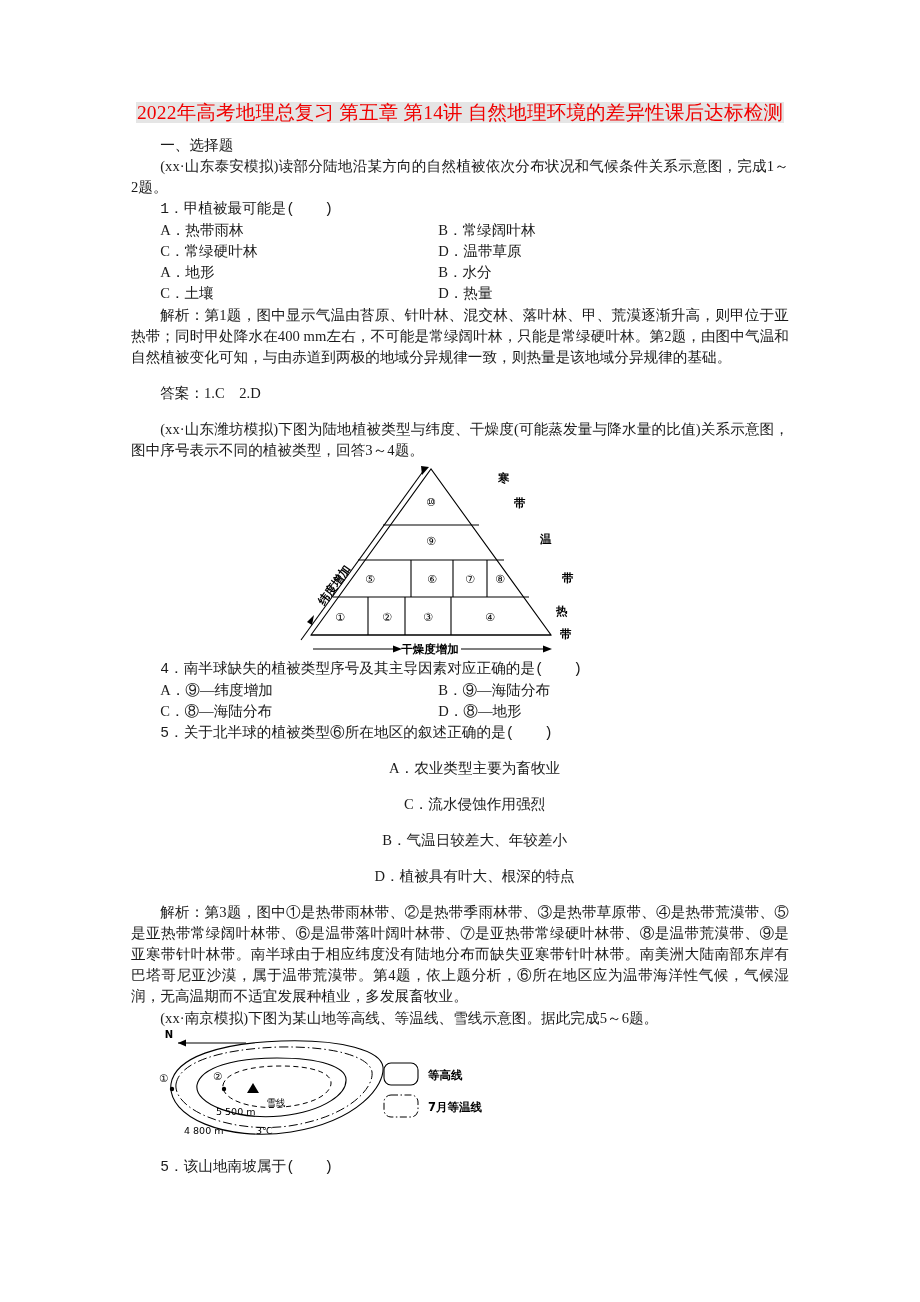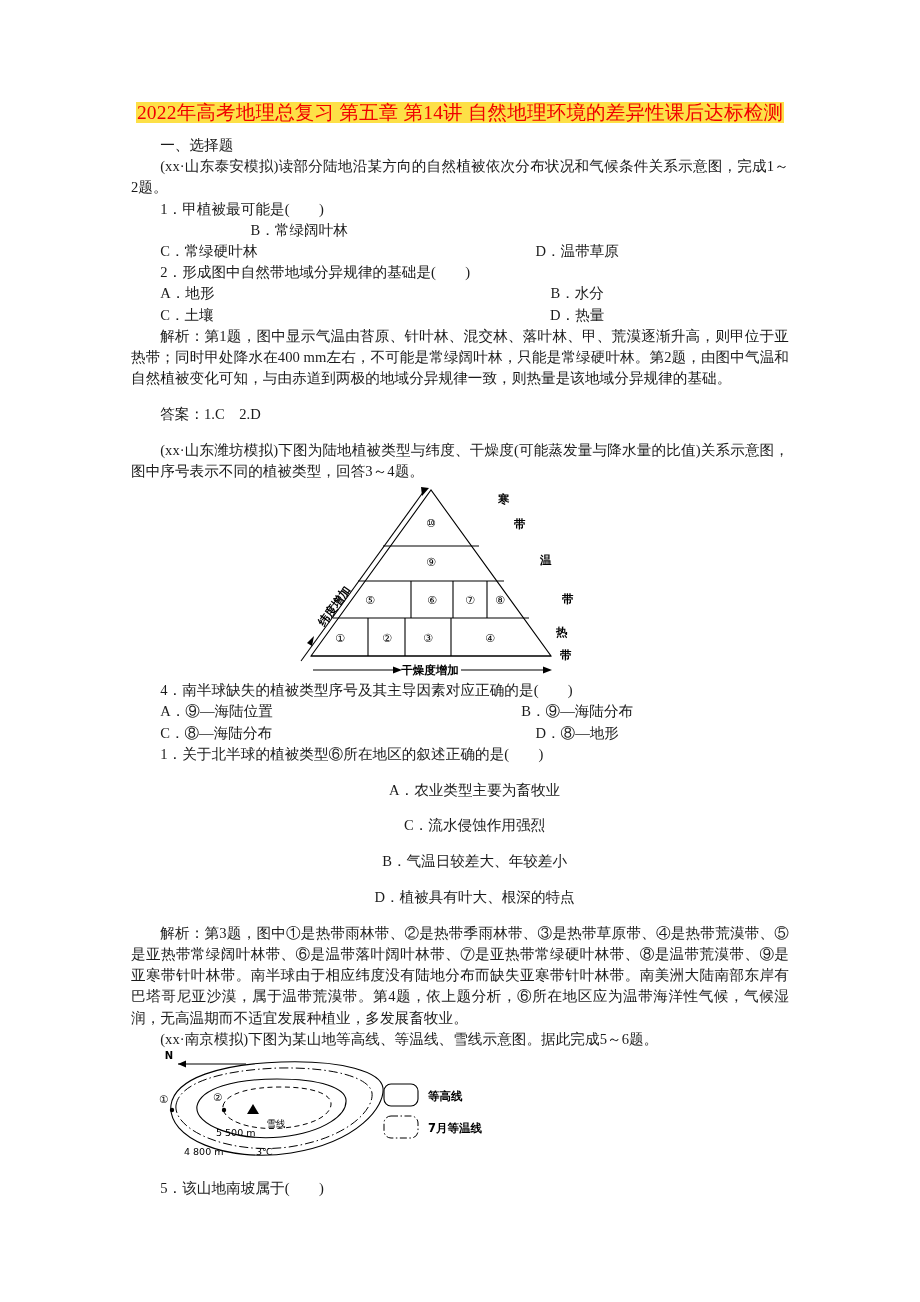--- a/index.html
+++ b/index.html
@@ -31,44 +31,44 @@
   .doc-title {
     color: #f00000;
     font-size: 19.5px;
     line-height: 29px;
     text-align: center;
     font-weight: normal;
     margin: 0 0 8px 0;
     letter-spacing: 0.2px;
   }
   .doc-title .hl {
-    background: #fde047;
+    background: #e5e5e5;
     padding: 0 1px;
   }
   
   .p {
     font-size: 14.6px;
     line-height: 21.2px;
     margin: 0;
     text-align: justify;
     text-justify: inter-ideograph;
     letter-spacing: 0.05px;
   }
   .indent { text-indent: 2em; }
-  .q { margin: 0; }
+  .q { margin: 0; font-family: Liberation Mono, monospace; }
   
   .opts {
     display: flex;
     font-size: 14.6px;
     line-height: 21.2px;
     padding-left: 2em;
   }
   .opts > span { display: block; }
   .opt-a { width: 278px; }
-  .opt-b { width: 278px; text-align: center; }
+  .opt-b { width: 278px; }
   .opt-full { padding-left: 2em; font-size: 14.6px; line-height: 21.2px; text-align: center; }
   .ans { padding-left: 2em; font-size: 14.6px; line-height: 21.2px; }
 
   
   .fig-tri {
     position: relative;
     width: 658px;
     height: 196px;
     margin: 2px 0 0 0;
   }
@@ -91,27 +91,27 @@
 <div class="page">
   <div class="content">
 
     <h1 class="doc-title"><span class="hl">2022年高考地理总复习 第五章 第14讲 自然地理环境的差异性课后达标检测</span></h1>
 
     <p class="p indent">一、选择题</p>
 
     <p class="p indent">(xx·山东泰安模拟)读部分陆地沿某方向的自然植被依次分布状况和气候条件关系示意图，完成1～2题。</p>
     <p class="p indent q">1．甲植被最可能是(　　)</p>
     <div class="opts">
+      <span class="opt-a">A．热带雨林</span>
       <span class="opt-b">B．常绿阔叶林</span>
     </div>
     <div class="opts">
       <span class="opt-a">C．常绿硬叶林</span>
       <span class="opt-b">D．温带草原</span>
     </div>
-    <p class="p indent q">2．形成图中自然带地域分异规律的基础是(　　)</p>
     <div class="opts">
       <span class="opt-a">A．地形</span>
       <span class="opt-b">B．水分</span>
     </div>
     <div class="opts">
       <span class="opt-a">C．土壤</span>
       <span class="opt-b">D．热量</span>
     </div>
     <p class="p indent">解析：第1题，图中显示气温由苔原、针叶林、混交林、落叶林、甲、荒漠逐渐升高，则甲位于亚热带；同时甲处降水在400 mm左右，不可能是常绿阔叶林，只能是常绿硬叶林。第2题，由图中气温和自然植被变化可知，与由赤道到两极的地域分异规律一致，则热量是该地域分异规律的基础。</p>
     <p class="ans">答案：1.C　2.D</p>
@@ -187,28 +187,28 @@
         </g>
 
         <g class="cjk" font-size="11.5" fill="#000000" font-weight="bold" text-anchor="middle">
           <text x="299" y="190">干燥度增加</text>
         </g>
       </svg>
     </div>
 
     <p class="p indent q">4．南半球缺失的植被类型序号及其主导因素对应正确的是(　　)</p>
     <div class="opts">
-      <span class="opt-a">A．⑨—海陆位置</span>
+      <span class="opt-a">A．⑨—纬度增加</span>
       <span class="opt-b">B．⑨—海陆分布</span>
     </div>
     <div class="opts">
       <span class="opt-a">C．⑧—海陆分布</span>
       <span class="opt-b">D．⑧—地形</span>
     </div>
-    <p class="p indent q">1．关于北半球的植被类型⑥所在地区的叙述正确的是(　　)</p>
+    <p class="p indent q">5．关于北半球的植被类型⑥所在地区的叙述正确的是(　　)</p>
     <p class="opt-full">A．农业类型主要为畜牧业</p>
     <p class="opt-full">C．流水侵蚀作用强烈</p>
     <p class="opt-full">B．气温日较差大、年较差小</p>
     <p class="opt-full">D．植被具有叶大、根深的特点</p>
     <p class="p indent">解析：第3题，图中①是热带雨林带、②是热带季雨林带、③是热带草原带、④是热带荒漠带、⑤是亚热带常绿阔叶林带、⑥是温带落叶阔叶林带、⑦是亚热带常绿硬叶林带、⑧是温带荒漠带、⑨是亚寒带针叶林带。南半球由于相应纬度没有陆地分布而缺失亚寒带针叶林带。南美洲大陆南部东岸有巴塔哥尼亚沙漠，属于温带荒漠带。第4题，依上题分析，⑥所在地区应为温带海洋性气候，气候湿润，无高温期而不适宜发展种植业，多发展畜牧业。</p>
 
     <p class="p indent">(xx·南京模拟)下图为某山地等高线、等温线、雪线示意图。据此完成5～6题。</p>
 
     <div class="fig-map">
       <svg width="658" height="128" viewBox="0 0 658 128" xmlns="http://www.w3.org/2000/svg">

